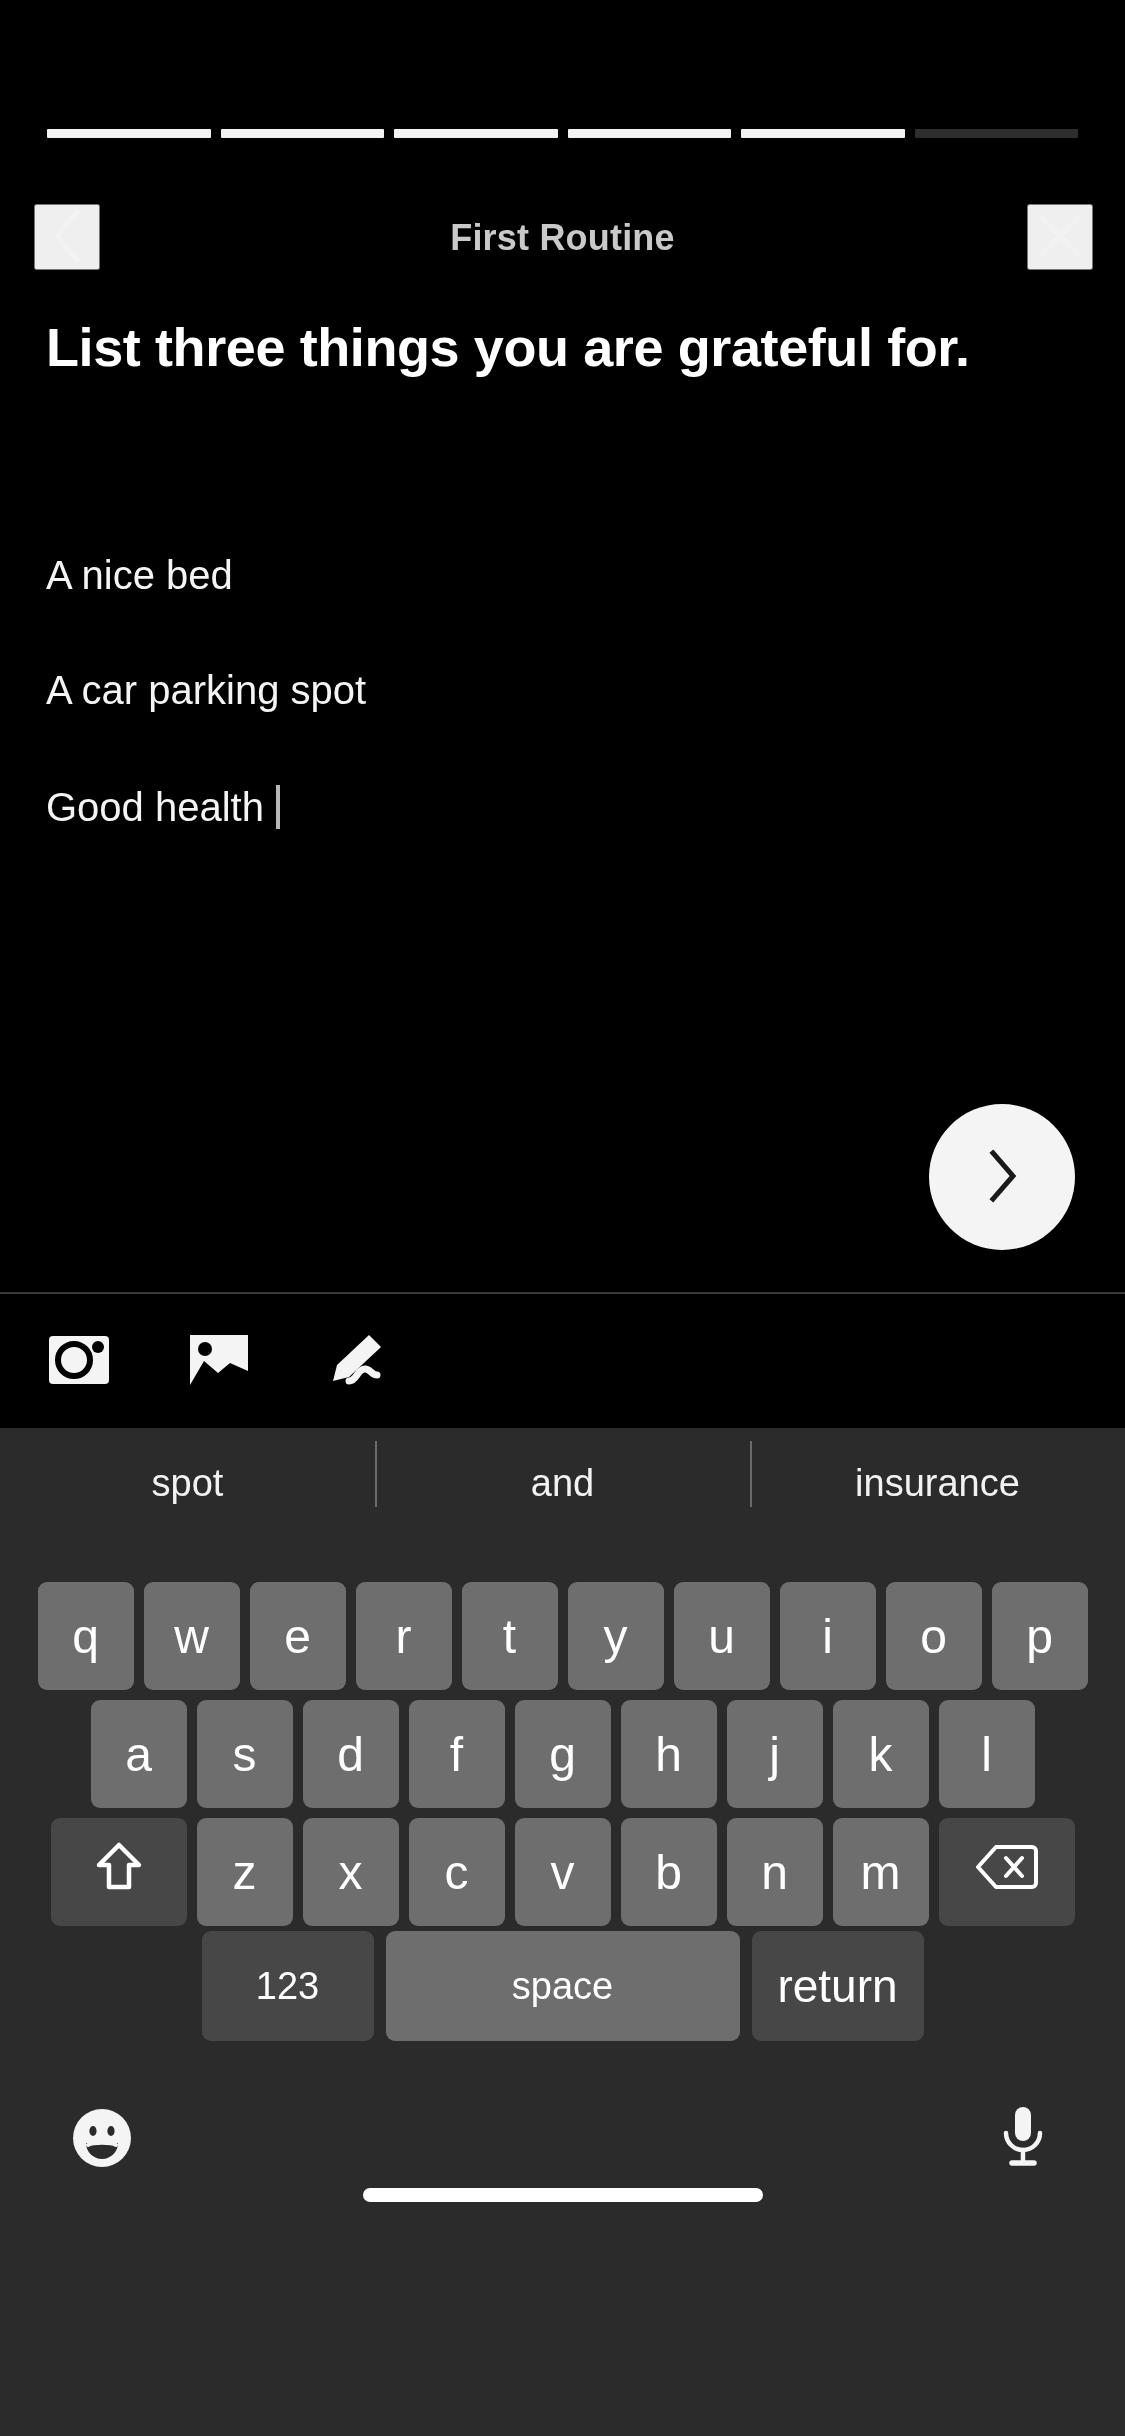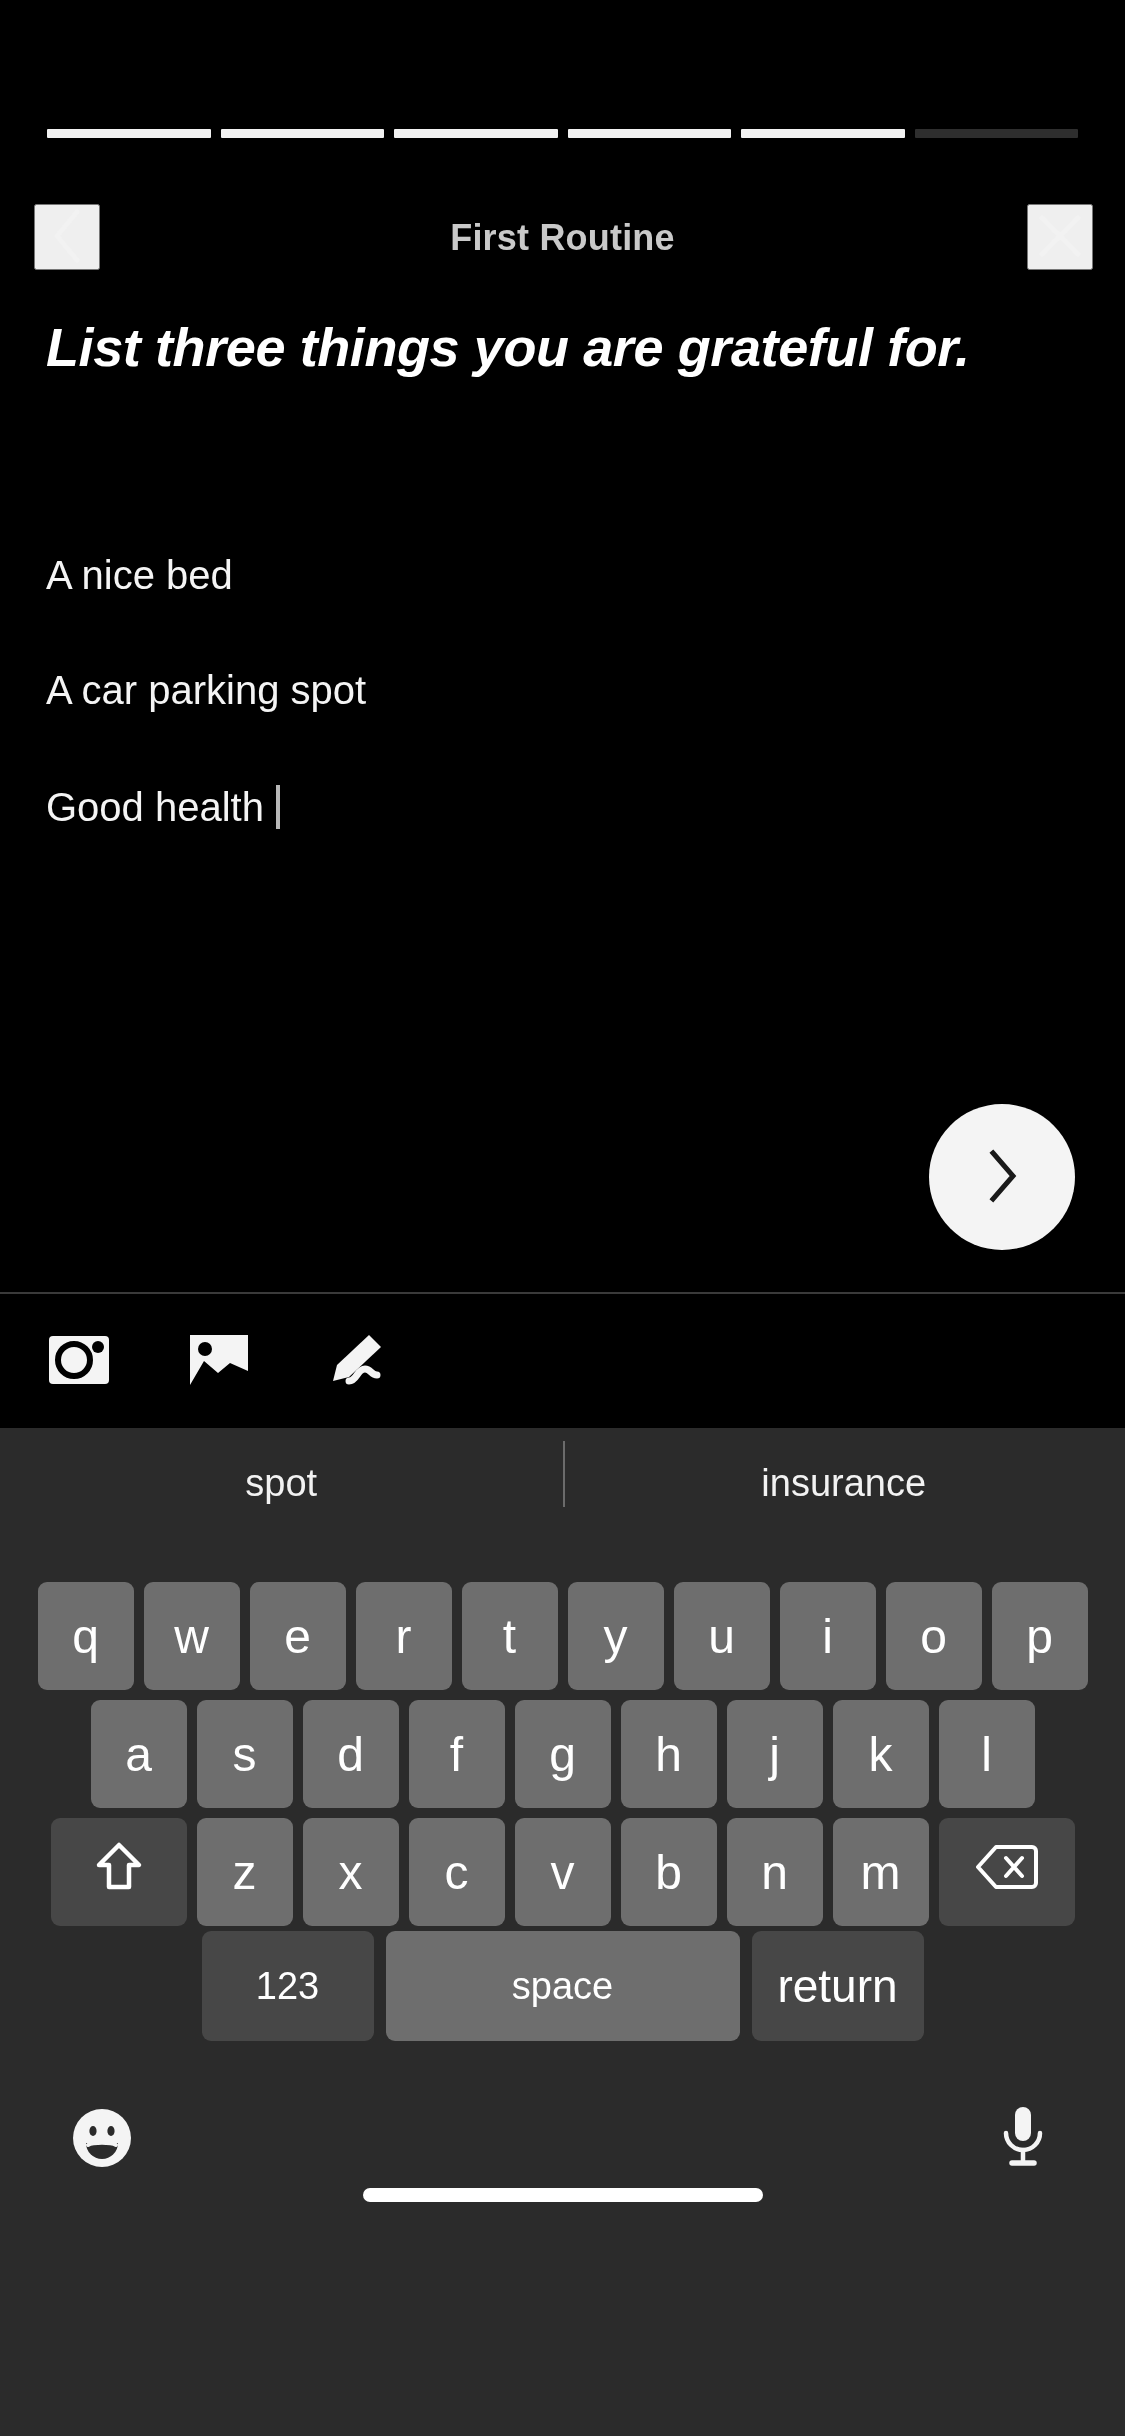--- a/index.html
+++ b/index.html
@@ -40,21 +40,20 @@
     color:#c9c9c9; font-size:36px; font-weight:700; letter-spacing:0.2px;
   }
 
   
   .prompt {
     position:absolute; top:315px; left:46px;
     width:1020px;
     color:#ffffff;
     font-size:54px; font-weight:700; line-height:1.22;
     letter-spacing:-0.4px;
-    font-style:italic;
   }
 
   
   .answers {
     position:absolute; top:555px; left:46px; width:1020px;
   }
   .answer-line {
     color:#f4f4f4; font-size:40px; font-weight:400;
     line-height:1.0; margin-bottom:75px;
     white-space:nowrap;
@@ -225,20 +224,21 @@
           <path d="M22 48 C30 48 30 36 38 36 C44 36 44 42 50 42" fill="none" stroke="#f4f4f4" stroke-width="7" stroke-linecap="round"></path>
         </svg>
       </span>
     </button>
   </div>
 
   <div class="keyboard">
 
     <div class="suggestions">
       <div class="suggestion">spot</div>
+      <div class="suggestion">and</div>
       <div class="suggestion">insurance</div>
     </div>
 
     <div class="krow krow1">
       <button class="key">q</button>
       <button class="key">w</button>
       <button class="key">e</button>
       <button class="key">r</button>
       <button class="key">t</button>
       <button class="key">y</button>

